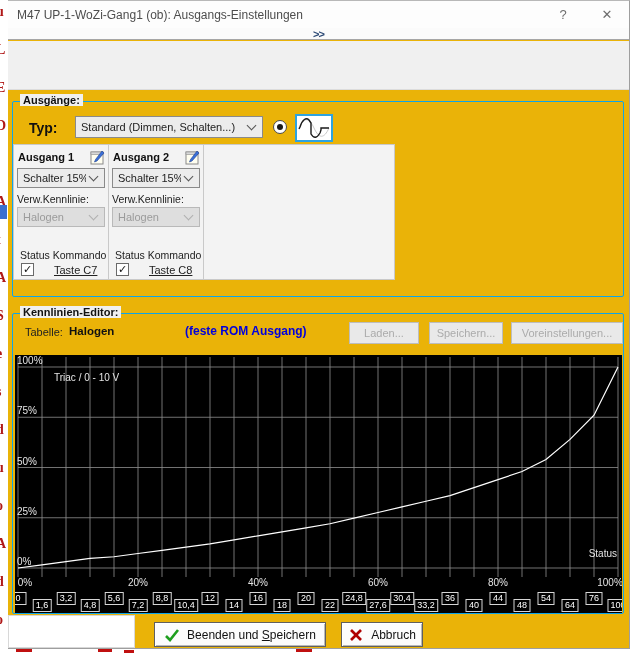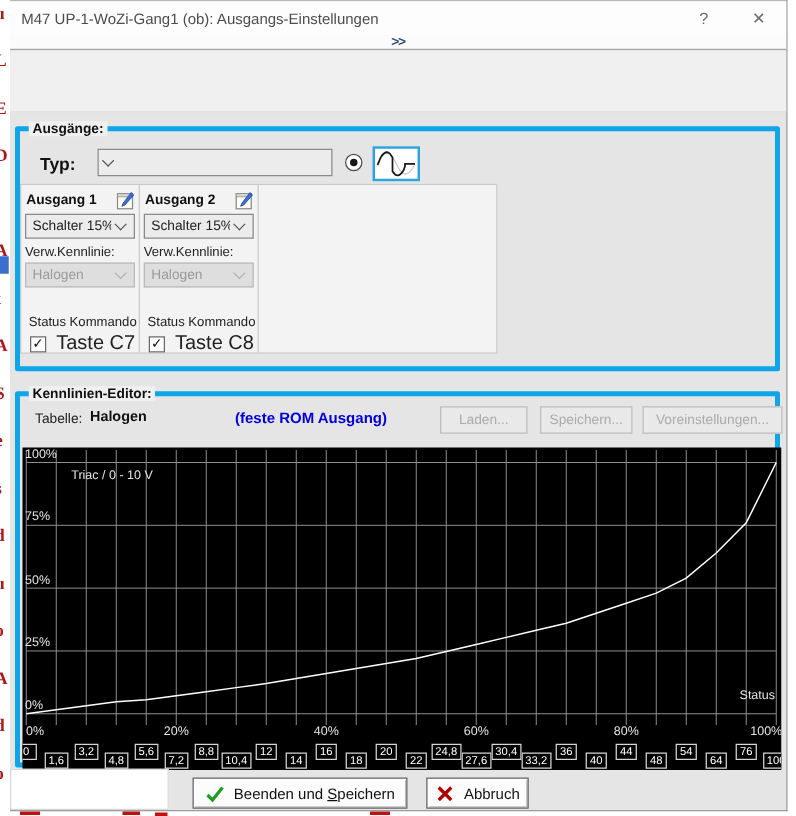--- a/index.html
+++ b/index.html
@@ -7,33 +7,33 @@
   body { font-family:"Liberation Sans", sans-serif; background:#ffffff; overflow:hidden; }
   #screen { position:relative; width:637px; height:653px; background:#ffffff; overflow:hidden; }
 
   
   #left-strip { position:absolute; left:0; top:0; width:8px; height:653px; background:#ffffff; overflow:hidden; }
   .artifact-glyph { position:absolute; left:-4px; color:#b01818; font-family:"Liberation Serif", serif; font-weight:bold; font-size:14px; }
   #left-blue-mark { position:absolute; left:0; top:205px; width:7px; height:14px; background:#3a6fd0; }
   .bottom-dash { position:absolute; height:3px; background:#c01010; }
 
   
-  #dialog { position:absolute; left:8px; top:0; width:622px; height:649px; background:#e5e5e5;
+  #dialog { position:absolute; left:8px; top:0; width:622px; height:649px; background:#eab308;
             border-top:1px solid #b8b8b8; border-right:1px solid #9e9e9e; border-bottom:1px solid #9e9e9e; }
   #titlebar { position:absolute; left:0; top:0; width:100%; height:27px; background:#fdfdfd; display:flex; align-items:center; }
   #title-text { font-size:12px; color:#4d4d4d; padding-left:9px; white-space:nowrap; }
   #titlebar-buttons { margin-left:auto; display:flex; height:100%; }
   .tb-btn { width:44px; height:100%; display:flex; align-items:center; justify-content:center; color:#6e6e6e; font-size:13px; cursor:default; }
   #toolbar-row { position:absolute; left:0; top:27px; width:100%; height:12px; background:#fbfbfb; border-bottom:1px solid #a6a6a6;
                  display:flex; align-items:center; justify-content:center; }
   #expander { font-size:11px; font-weight:bold; color:#2e4b77; line-height:10px; letter-spacing:-1px; }
   #spacer-panel { position:absolute; left:0; top:40px; width:100%; height:49px; background:#f0f0f0; border-bottom:1px solid #dcdcdc; }
 
   
-  .groupbox { position:absolute; border:4px solid #0ea5e9; border-radius:2px; }
+  .groupbox { position:absolute; border:1px solid #0ea5e9; border-radius:2px; }
   .groupbox-label { position:absolute; top:-8px; left:7px; background:#f0f0f0; padding:0 3px; font-size:11px; font-weight:bold; color:#111; white-space:nowrap; }
 
   #gb-ausgaenge { left:4px; top:100px; width:612px; height:196px; }
   #typ-row { position:absolute; left:12px; top:12px; width:590px; height:28px; }
   #typ-label { position:absolute; left:4px; top:6px; font-size:14px; font-weight:bold; color:#111; }
   .dd { position:absolute; background:#ececec; border:1px solid #8a8a8a; display:flex; align-items:center; font-size:11px; color:#222; }
   .dd .dd-text { padding-left:5px; white-space:nowrap; overflow:hidden; flex:1; }
   .chev { width:7px; height:7px; border-right:1px solid #555; border-bottom:1px solid #555; transform:rotate(45deg); margin:0 7px 3px 4px; flex:none; }
   .dd.disabled { background:#dedede; border-color:#b9b9b9; color:#9b9b9b; }
   .dd.disabled .chev { border-color:#b0b0b0; }
@@ -48,21 +48,21 @@
   #out-col-1 { left:95px; width:95px; }
   .out-header { position:absolute; left:4px; top:4px; right:3px; height:16px; display:flex; align-items:center; }
   .out-title { font-size:11px; font-weight:bold; color:#111; white-space:nowrap; }
   .edit-icon { margin-left:auto; width:15px; height:15px; }
   .out-mode { left:3px; top:23px; width:88px; height:20px; }
   .kenn-label { position:absolute; left:3px; top:48px; font-size:10.5px; color:#222; white-space:nowrap; }
   .kenn-dd { left:3px; top:62px; width:88px; height:20px; }
   .status-label { position:absolute; left:6px; top:104px; font-size:10.5px; color:#222; white-space:nowrap; }
   .cb-row { position:absolute; left:7px; top:118px; display:flex; align-items:center; }
   .checkbox { width:13px; height:13px; background:#fff; border:1px solid #6a6a6a; font-size:11px; line-height:11px; text-align:center; color:#111; }
-  .cb-text { font-size:16px; color:#222; margin-left:8px; white-space:nowrap; }
+  .cb-text { font-size:11px; color:#222; margin-left:20px; white-space:nowrap;text-decoration:underline; }
 
   #gb-kennlinien { left:4px; top:312px; width:612px; height:301px; }
   #table-row { position:absolute; left:0; top:6px; width:100%; height:26px; }
   #tabelle-label { position:absolute; left:12px; top:6px; font-size:11px; color:#222; }
   #tabelle-value { position:absolute; left:56px; top:5px; font-size:11.5px; font-weight:bold; color:#111; }
   #rom-note { position:absolute; left:172px; top:4px; font-size:12px; font-weight:bold; color:#0000dd; }
   .editor-btn { position:absolute; top:2px; height:22px; background:#e9e9e9; border:1px solid #bdbdbd; color:#ababab; font-size:11px;
                 display:flex; align-items:center; justify-content:center; }
   #btn-laden { left:336px; width:70px; }
   #btn-speichern { left:416px; width:74px; }
@@ -134,20 +134,21 @@
     </div>
 
     <div id="spacer-panel"></div>
 
     <div id="gb-ausgaenge" class="groupbox">
       <span class="groupbox-label">Ausgänge:</span>
 
       <div id="typ-row">
         <span id="typ-label">Typ:</span>
         <div id="typ-select" class="dd">
+          <span class="dd-text">Standard (Dimmen, Schalten...)</span>
           <span class="chev"></span>
         </div>
         <div id="typ-radio"></div>
         <div id="wave-btn">
           <svg width="32" height="24" viewBox="0 0 32 24">
             <path d="M1 12 C6 1 11 1 16 12 C21 23 26 23 31 12" fill="none" stroke="#c9c9c9" stroke-width="1"></path>
             <path d="M1 13 L2 11 C4 4 8 1 11 4 L13 7 L13 18 C16 23 19 22 22 17 L23 14 L23 12 L31 12" fill="none" stroke="#1a1a1a" stroke-width="1.4"></path>
           </svg>
         </div>
       </div>

